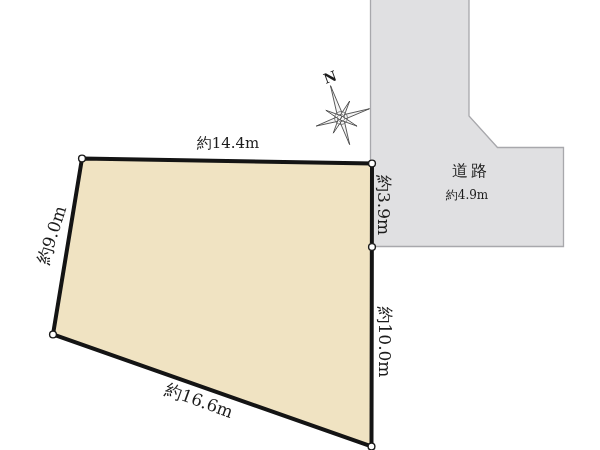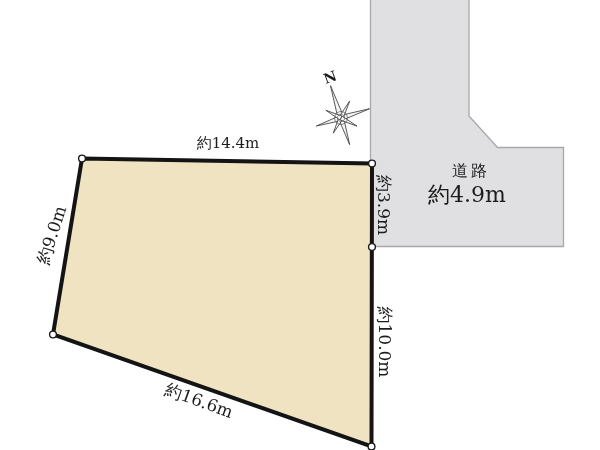--- a/index.html
+++ b/index.html
@@ -15,21 +15,21 @@
     position:absolute;
     white-space:nowrap;
     color:#1c1c1c;
     font-size:17px;
     line-height:1;
     transform:translate(-50%,-50%) rotate(var(--r,0deg));
     transform-origin:center center;
   }
   .lbl.big{font-size:15px;}
   .lbl.road-name{font-size:16px;letter-spacing:3px;}
-  .lbl.road-width{font-size:22px;}
+  .lbl.road-width{font-size:12px;}
   .lbl.north{
     font-size:14px;
     font-weight:bold;
   }
 </style>
 </head>
 <body>
 
 <div class="canvas">
 

